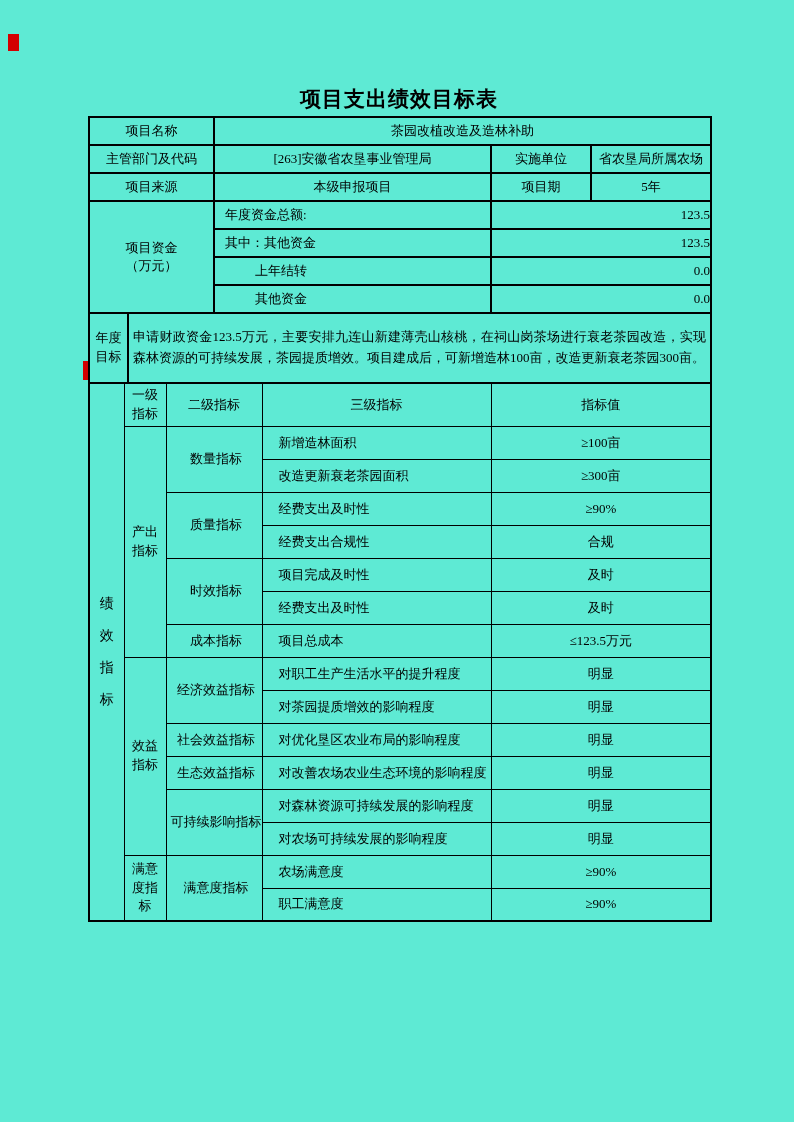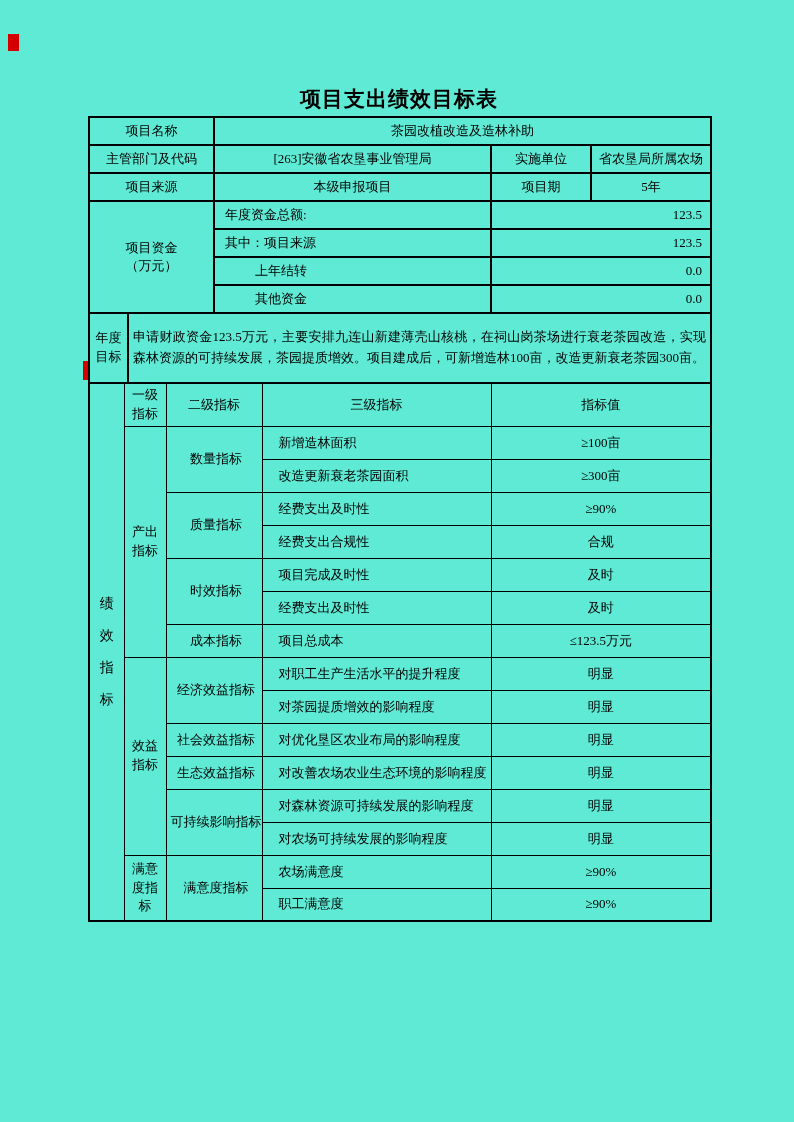--- a/index.html
+++ b/index.html
@@ -30,21 +30,21 @@
     font-weight: normal;
   }
   table { border-collapse: collapse; table-layout: fixed; width: 622px; }
   table.ta, table.tb { border: 2px solid #000; }
   table.ta td, table.tb td { border: 2px solid #000; }
   table.tb { margin-top: -2px; }
   table.tc { border: 2px solid #000; margin-top: -2px; }
   table.tc td { border: 1px solid #000; }
   td { font-size: 13px; vertical-align: middle; padding: 2px 4px; overflow: hidden; }
   .cen { text-align: center; }
-  .rgt { text-align: right; padding-right: 8px; }
+  .rgt { text-align: right; padding-right: 0; }
   .r32 { height: 28px; }
   .r28 { height: 28px; }
   .fund-label { text-align: left; padding-left: 10px; margin-left: 25px; }
   .fund-indent { padding-left: 40px; }
   .goal-row { height: 70px; }
   .goal-text {
     text-align: justify;
     padding: 5px 4px;
     line-height: 1.6;
     vertical-align: middle;
@@ -105,21 +105,21 @@
       </tr>
       <tr class="r28">
         <td class="cen" rowspan="4">
           <div>项目资金</div>
           <div>（万元）</div>
         </td>
         <td class="fund-label">年度资金总额:</td>
         <td class="rgt" colspan="2">123.5</td>
       </tr>
       <tr class="r28">
-        <td class="fund-label">其中：项目来源</td>
+        <td class="fund-label">其中：其他资金</td>
         <td class="rgt" colspan="2">123.5</td>
       </tr>
       <tr class="r28">
         <td class="fund-label fund-indent">上年结转</td>
         <td class="rgt" colspan="2">0.0</td>
       </tr>
       <tr class="r28">
         <td class="fund-label fund-indent">其他资金</td>
         <td class="rgt" colspan="2">0.0</td>
       </tr>

